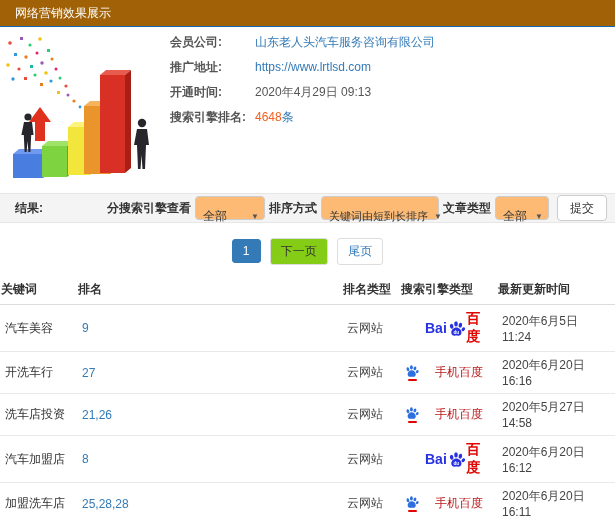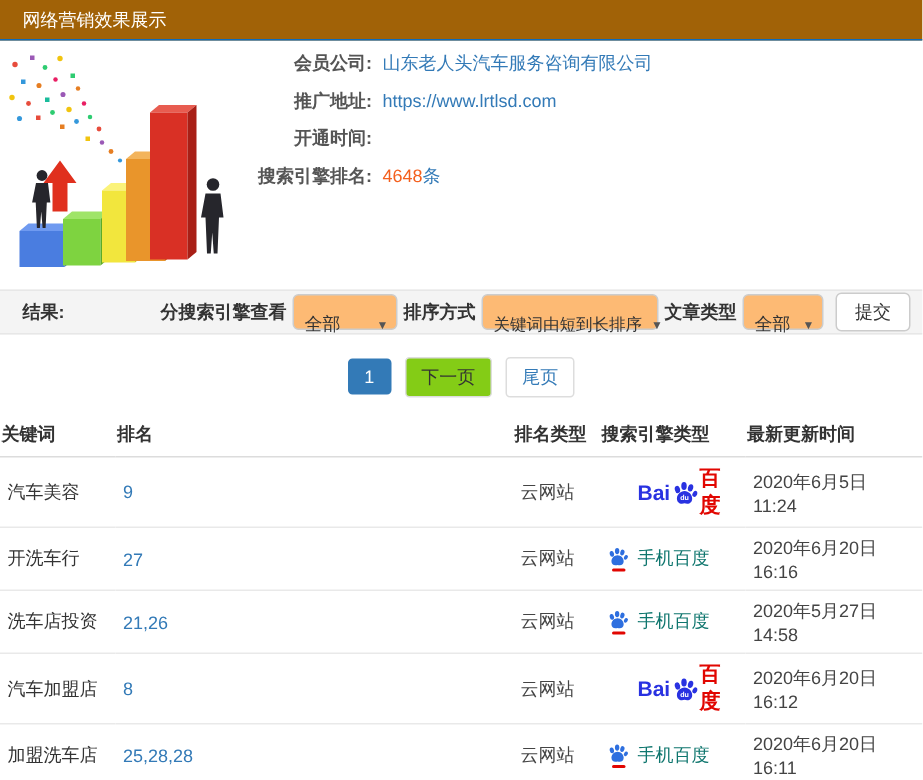--- a/index.html
+++ b/index.html
@@ -9,21 +9,21 @@
   
   .topbar { height:27px; background:#a16207; border-bottom:1px solid #0f6ab8; }
   .topbar .title { display:inline-block; line-height:26px; padding-left:15px;
     color:#fff; font-size:12px; }
 
   
   .hero { position:relative; height:166px; }
   .illustration { position:absolute; left:0; top:4px; width:180px; height:160px; }
   .account { position:absolute; left:170px; top:3px; }
   .account .field { display:flex; height:25px; line-height:25px; }
-  .account .label { width:78px; text-align:right; font-weight:bold; color:#555; }
+  .account .label { width:78px; font-weight:bold; color:#555; }
   .account .value { margin-left:7px; }
   .value.link { color:#337ab7; }
   .value.plain { color:#555; }
   .num-orange { color:#f4601e;text-align:center; }
   .unit-blue { color:#337ab7; }
 
   
   .filter-bar { height:30px; background:#f4f4f4; border-top:1px solid #e7e7e7;
     border-bottom:1px solid #e7e7e7; display:flex; align-items:center;
     padding:0 8px 0 15px; }
@@ -59,21 +59,21 @@
 
   
   .baidu-logo { display:inline-flex; align-items:center; }
   .baidu-logo .bai { color:#2932e1; font-weight:bold; font-size:14px; letter-spacing:0;margin-left:20px; }
   .baidu-logo .du-cn { color:#e10601; font-weight:bold; font-size:14px; }
   .baidu-logo svg { margin:0 1px; }
   .mbaidu { display:inline-flex; align-items:center; }
   .paw-wrap { display:inline-flex; flex-direction:column; align-items:center; }
   .paw-wrap .red-bar { display:block; width:9px; height:2px; background:#e10601;
     border-radius:1px; margin-top:1px; }
-  .mbaidu .m-label { color:#0f766e; margin-left:6px; }
+  .mbaidu .m-label { color:#b91c1c; margin-left:16px; }
 </style>
 </head>
 <body>
 
 <div class="topbar">
   <span class="title">网络营销效果展示</span>
 </div>
 
 <div class="hero">
   <svg class="illustration" viewBox="0 0 180 160">
@@ -146,20 +146,21 @@
     <div class="field">
       <span class="label">会员公司:</span>
       <span class="value link">山东老人头汽车服务咨询有限公司</span>
     </div>
     <div class="field">
       <span class="label">推广地址:</span>
       <span class="value link">https://www.lrtlsd.com</span>
     </div>
     <div class="field">
       <span class="label">开通时间:</span>
+      <span class="value plain">2020年4月29日 09:13</span>
     </div>
     <div class="field">
       <span class="label">搜索引擎排名:</span>
       <span class="value"><b class="num-orange" style="font-weight:normal">4648</b><b class="unit-blue" style="font-weight:normal">条</b></span>
     </div>
   </div>
 </div>
 
 <div class="filter-bar">
   <span class="result-label">结果:</span>

